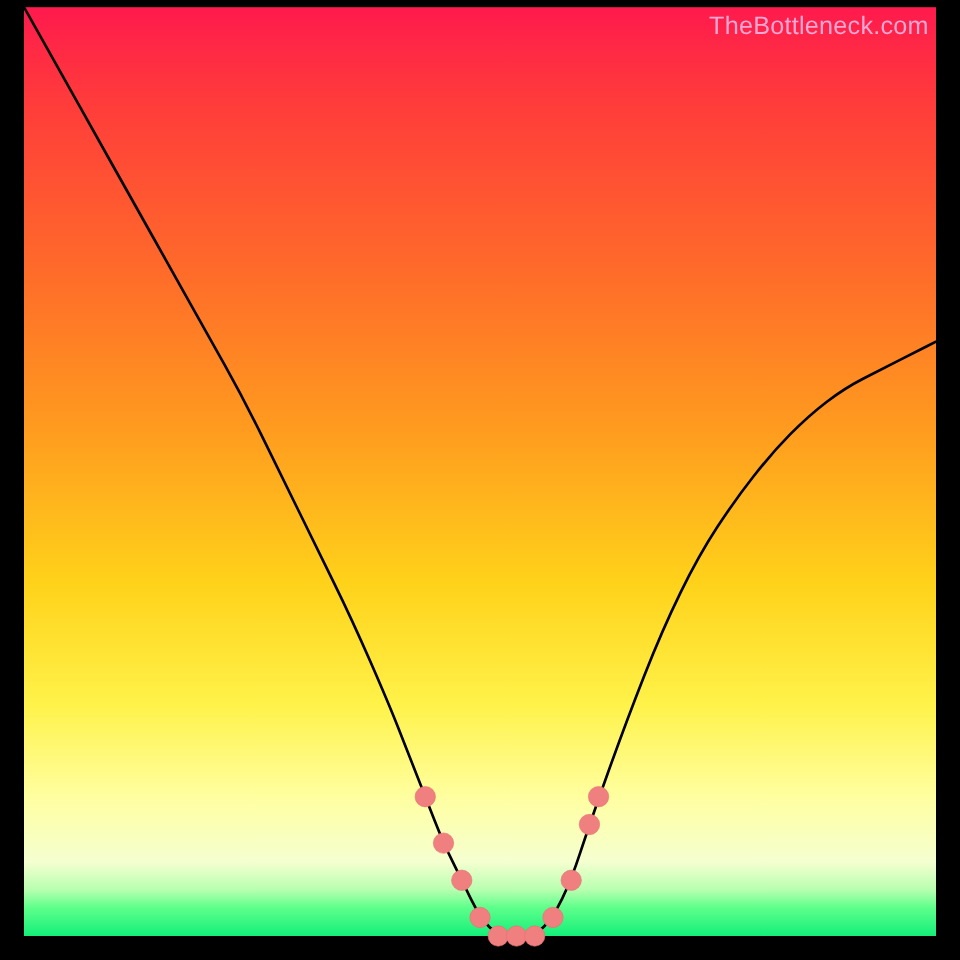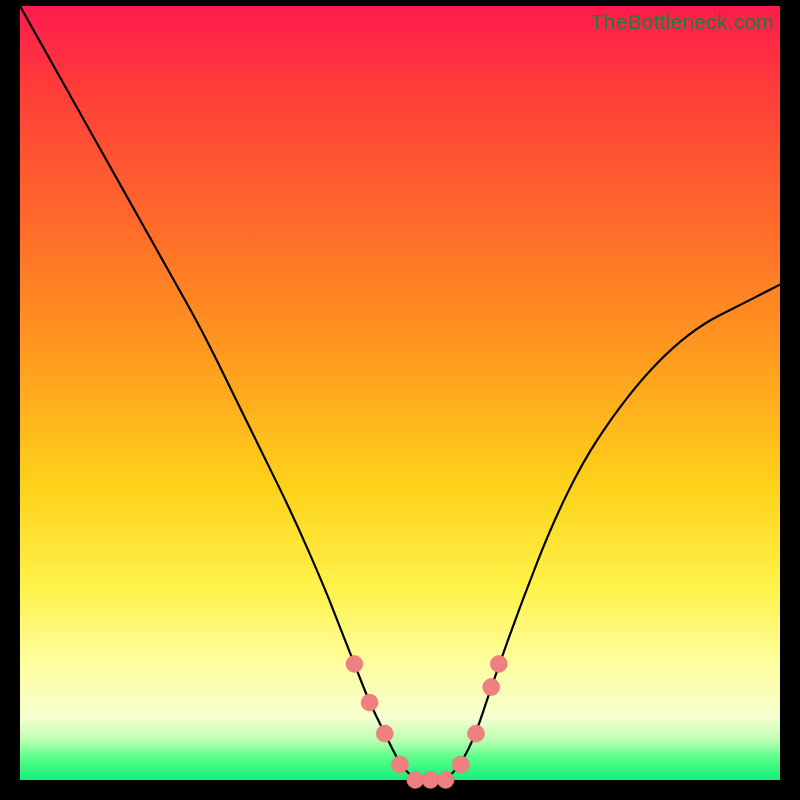--- a/index.html
+++ b/index.html
@@ -38,21 +38,21 @@
       #f5ffd0 92%,
       #b8ffb0 95%,
       #5cff8a 97%,
       #13ef7a 100%
     );
   }
   .watermark {
     position: absolute;
     top: 4px;
     right: 6px;
-    color: #15803d;
+    color: #f9a8d4;
     font-size: 21px;
     letter-spacing: 0.2px;
     pointer-events: none;
     user-select: none;
   }
   svg.curve {
     position: absolute;
     left: 0;
     top: 0;
     width: 760px;

